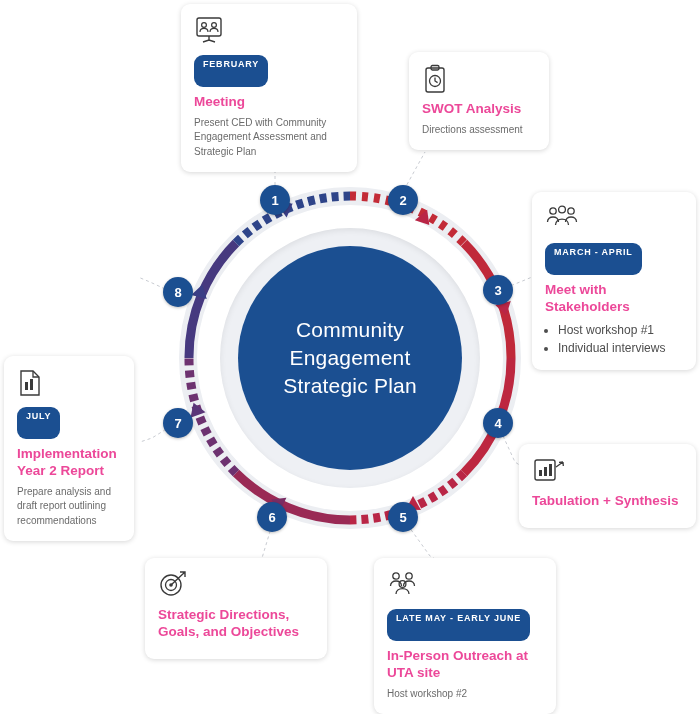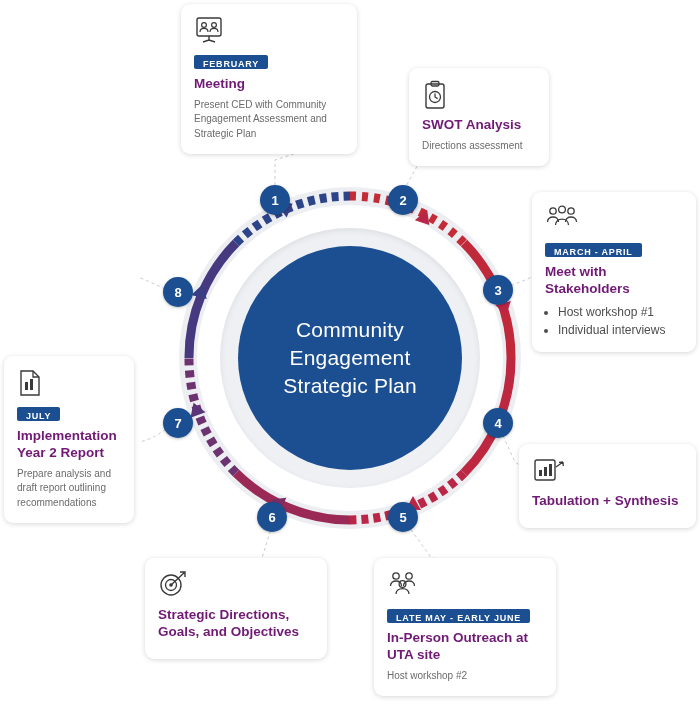--- a/index.html
+++ b/index.html
@@ -70,21 +70,21 @@
     background: #ffffff;
     border-radius: 9px;
     box-shadow: 0 1px 5px rgba(0,0,0,0.16);
     padding: 12px 13px 13px 13px;
     z-index: 6;
   }
   .card h3 {
     margin: 0 0 5px 0;
     font-size: 13.5px;
     font-weight: bold;
-    color: #701a75;
+    color: #ec4899;
     line-height: 1.25;
   }
   .card p {
     margin: 0;
     font-size: 10px;
     color: #6b6b6b;
     line-height: 1.45;
   }
   .card ul {
     margin: 0;
@@ -93,22 +93,22 @@
     color: #4d4d4d;
     line-height: 1.5;
   }
   .pill {
     display: inline-block;
     background: #1b4f91;
     color: #fff;
     font-size: 9px;
     font-weight: bold;
     letter-spacing: .8px;
-    padding: 4px 9px 0 9px;
-    border-radius: 2px;
+    padding: 4px 9px 18px 9px;
+    border-radius: 9px;
     margin-bottom: 7px;
   }
   .icon-box { margin-bottom: 7px; height: 30px; }
   .icon-box svg { display: block; }
 
   
   .conn { position: absolute; z-index: 1; }
 </style>
 </head>
 <body>
@@ -213,21 +213,21 @@
         <path d="M6 16c0-2.4 2-3.6 4-3.6s4 1.2 4 3.6" fill="none" stroke="#3a3a3a" stroke-width="1.2"></path>
         <path d="M16 16c0-2.4 2-3.6 4-3.6s4 1.2 4 3.6" fill="none" stroke="#3a3a3a" stroke-width="1.2"></path>
         <path d="M15 20v4M9 26l6-2 6 2" fill="none" stroke="#3a3a3a" stroke-width="1.4"></path>
       </svg>
     </div>
     <span class="pill">FEBRUARY</span>
     <h3>Meeting</h3>
     <p>Present CED with Community Engagement Assessment and Strategic Plan</p>
   </div>
 
-  <div class="card" style="left:409px; top:68px; width:140px;">
+  <div class="card" style="left:409px; top:52px; width:140px;">
     <div class="icon-box">
       <svg width="26" height="30" viewBox="0 0 26 30">
         <rect x="4" y="4" width="18" height="24" rx="2" fill="none" stroke="#3a3a3a" stroke-width="1.4"></rect>
         <rect x="9" y="1.5" width="8" height="4.5" rx="1.4" fill="none" stroke="#3a3a3a" stroke-width="1.3"></rect>
         <circle cx="13" cy="17" r="5.5" fill="none" stroke="#3a3a3a" stroke-width="1.3"></circle>
         <path d="M13 13.6V17l2.6 1.6" fill="none" stroke="#3a3a3a" stroke-width="1.3"></path>
       </svg>
     </div>
     <h3>SWOT Analysis</h3>
     <p>Directions assessment</p>

